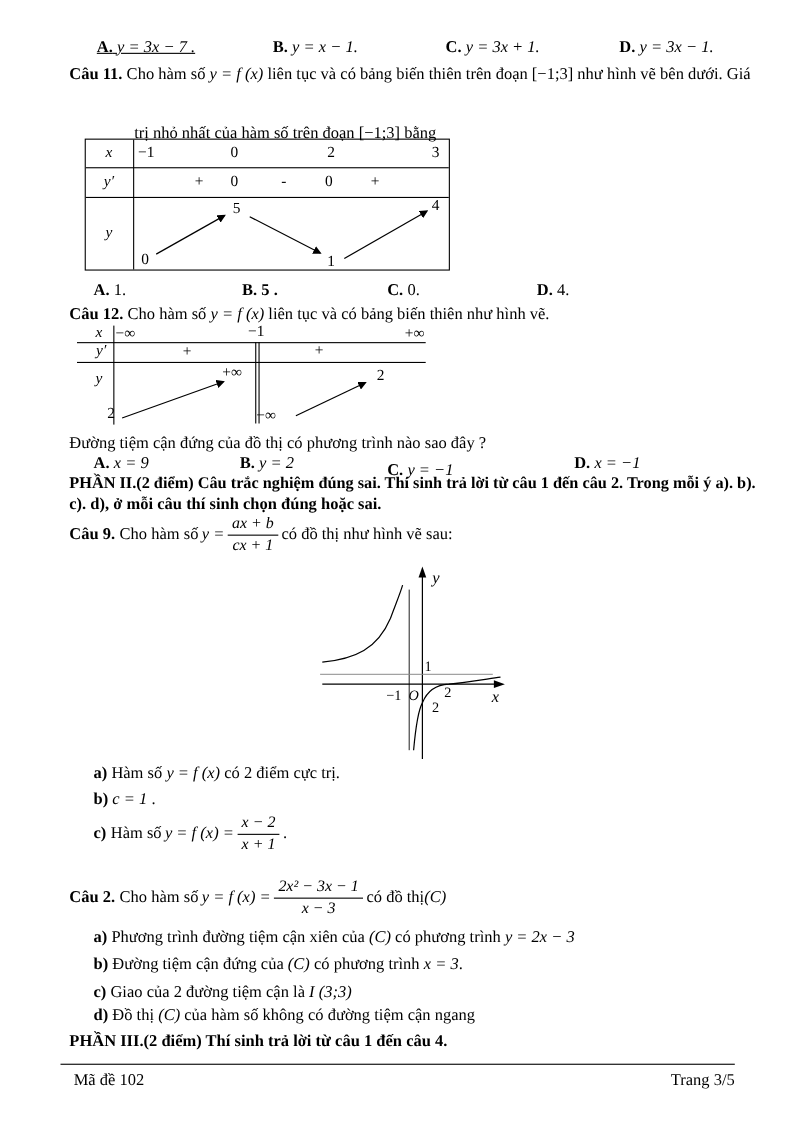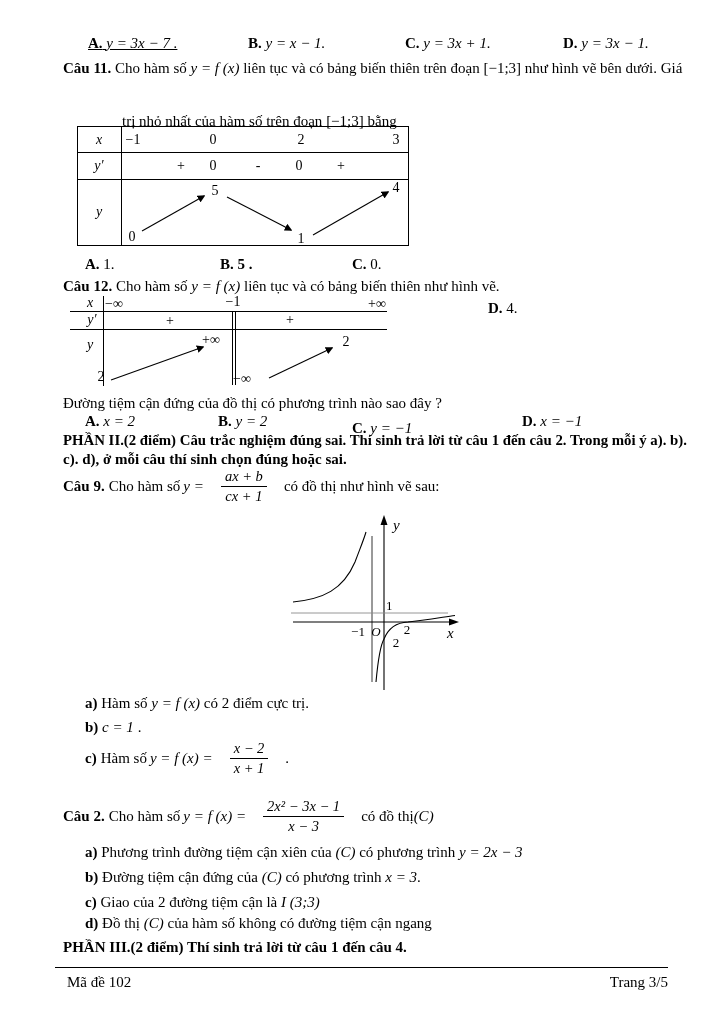--- a/index.html
+++ b/index.html
@@ -3,21 +3,21 @@
 <meta charset="utf-8">
 <style>
   html,body{margin:0;padding:0;background:#fff;}
   .page{position:relative;width:725px;height:1024px;background:#ffffff;color:#000;
         font-family:"Liberation Serif", serif;font-size:15px;overflow:hidden;}
   .abs{position:absolute;white-space:nowrap;line-height:19px;}
   .b{font-weight:bold;}
   .math{font-style:italic;}
   .flexline{display:flex;align-items:center;}
   .frac{display:inline-block;text-align:center;font-style:italic;font-size:14.5px;
-        vertical-align:middle;margin:0 17px;line-height:17px;}
+        vertical-align:middle;margin:0 3px;line-height:17px;}
   .frac .num{display:block;padding:0 4px 1px 4px;border-bottom:1px solid #000;}
   .frac .den{display:block;padding:1px 4px 0 4px;}
   
   .tbl{position:absolute;}
   .tbl .cell{position:absolute;transform:translate(-50%,-50%);font-size:14px;line-height:14px;}
   .vline{position:absolute;width:1px;background:#000;}
   .hline{position:absolute;height:1px;background:#000;}
   .q11tbl{border:1px solid #000;}
   .arrowsvg{position:absolute;left:0;top:0;pointer-events:none;}
   svg text{font-family:"Liberation Serif", serif;}
@@ -69,21 +69,21 @@
       </defs>
       <line x1="64" y1="104" x2="126" y2="69" stroke="#000" stroke-width="1.1" marker-end="url(#m1)"></line>
       <line x1="149" y1="70" x2="213" y2="103" stroke="#000" stroke-width="1.1" marker-end="url(#m1)"></line>
       <line x1="235" y1="108" x2="310" y2="65" stroke="#000" stroke-width="1.1" marker-end="url(#m1)"></line>
     </svg>
   </div>
 
   <div class="abs" style="left:85px;top:255px;"><span class="b">A.</span> <span>1.</span></div>
   <div class="abs" style="left:220px;top:255px;"><span class="b">B.</span> <span class="b">5 .</span></div>
   <div class="abs" style="left:352px;top:255px;"><span class="b">C.</span> <span>0.</span></div>
-  <div class="abs" style="left:488px;top:255px;margin-top:44px;"><span class="b">D.</span> <span>4.</span></div>
+  <div class="abs" style="left:488px;top:255px;"><span class="b">D.</span> <span>4.</span></div>
 
   <div class="abs" style="left:63px;top:277px;">
     <span class="b">Câu 12.</span>
     <span>Cho hàm số </span><span class="math">y = f (x)</span><span> liên tục và có bảng biến thiên như hình vẽ.</span>
   </div>
 
   <div class="tbl" style="left:65px;top:296px;width:325px;height:94px;">
     <div class="vline" style="left:38px;top:0;height:90px;"></div>
     <div class="hline" style="left:5px;top:15px;width:317px;"></div>
     <div class="hline" style="left:5px;top:33px;width:317px;"></div>
@@ -107,21 +107,21 @@
             <path d="M0,0 L10,5 L0,10 z" fill="#000"></path>
           </marker>
       </defs>
       <line x1="46" y1="84" x2="138" y2="51" stroke="#000" stroke-width="1.1" marker-end="url(#m2)"></line>
       <line x1="204" y1="82" x2="267" y2="52" stroke="#000" stroke-width="1.1" marker-end="url(#m2)"></line>
     </svg>
   </div>
 
   <div class="abs" style="left:63px;top:394px;"><span>Đường tiệm cận đứng  của đồ thị có phương trình nào sao đây ?</span></div>
 
-  <div class="abs" style="left:85px;top:412px;"><span class="b">A.</span> <span class="math">x = 2</span></div>
+  <div class="abs" style="left:85px;top:412px;"><span class="b">A.</span> <span class="math">x = 9</span></div>
   <div class="abs" style="left:218px;top:412px;"><span class="b">B.</span> <span class="math">y = 2</span></div>
   <div class="abs" style="left:352px;top:419px;"><span class="b">C.</span> <span class="math">y = −1</span></div>
   <div class="abs" style="left:487px;top:412px;margin-left:35px;"><span class="b">D.</span> <span class="math">x = −1</span></div>
 
   <div class="abs b" style="left:63px;top:431px;font-size:14.8px;"><span>PHẦN II.(2 điểm) Câu trắc nghiệm đúng sai. Thí sinh trả lời từ câu 1 đến câu 2. Trong mỗi ý a). b).</span></div>
   <div class="abs b" style="left:63px;top:450px;"><span>c). d), ở mỗi câu thí sinh chọn đúng hoặc sai.</span></div>
 
   <div class="abs flexline" style="left:63px;top:468px;height:36px;">
     <span class="b">Câu 9.</span>
     <span style="margin-left:4px;">Cho hàm số </span>

